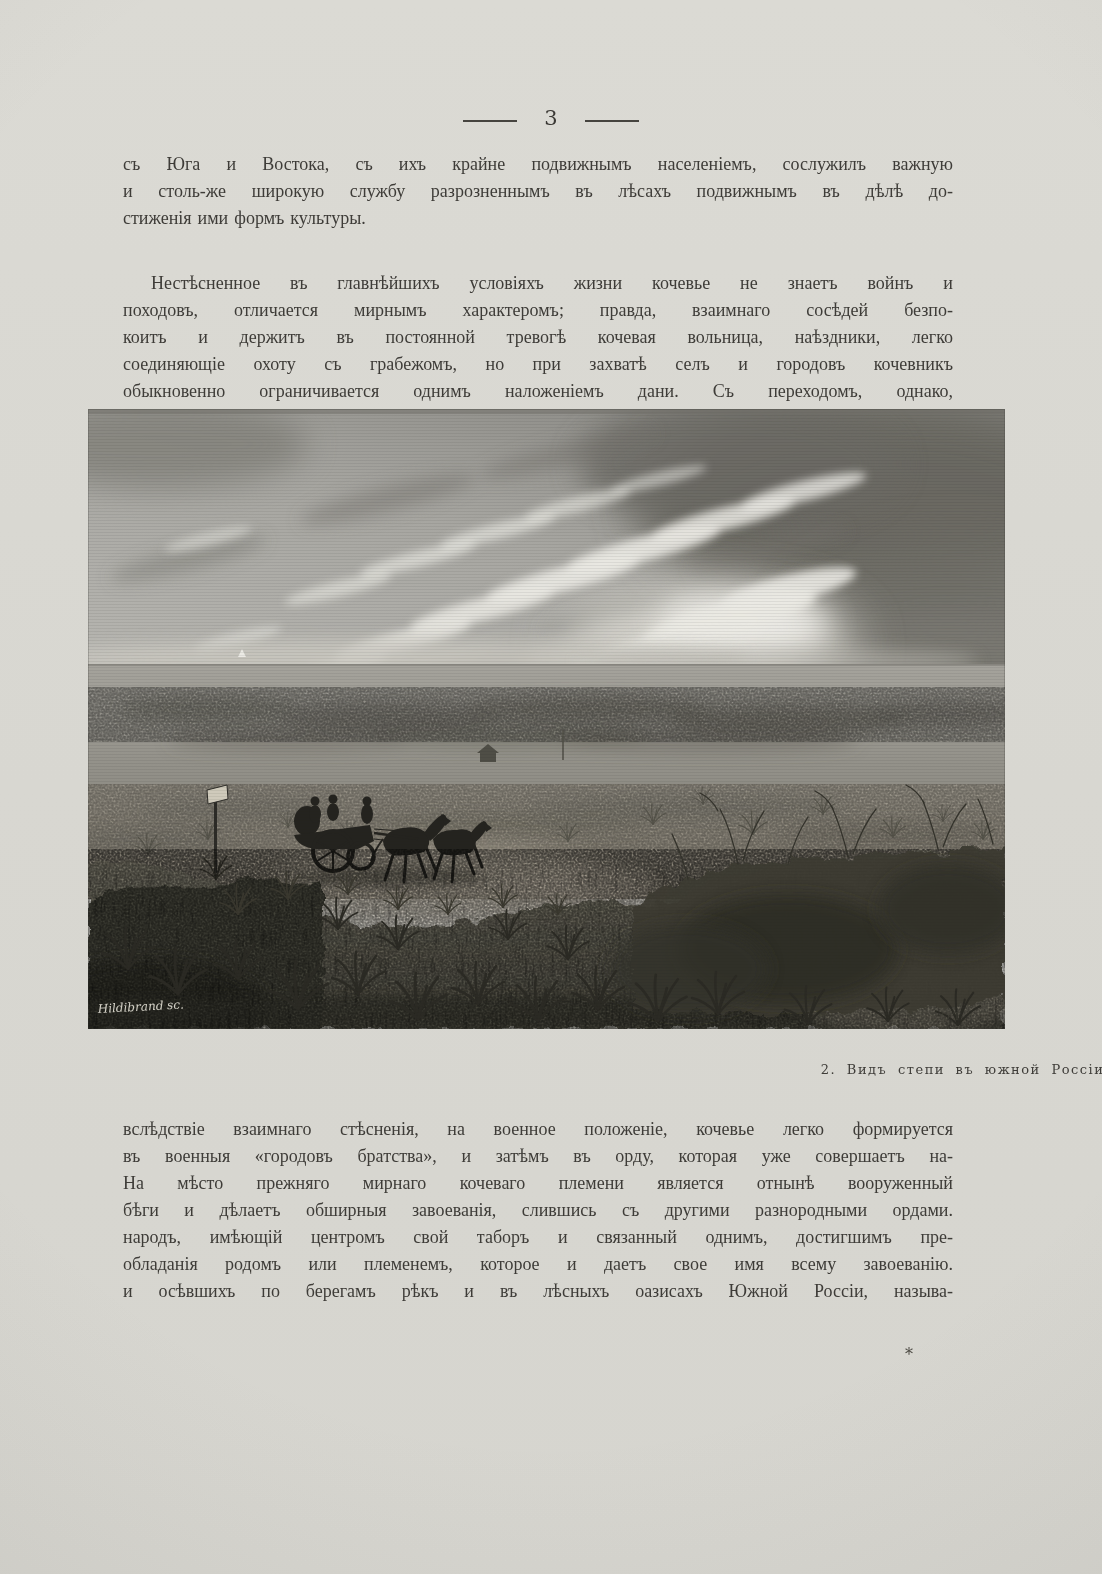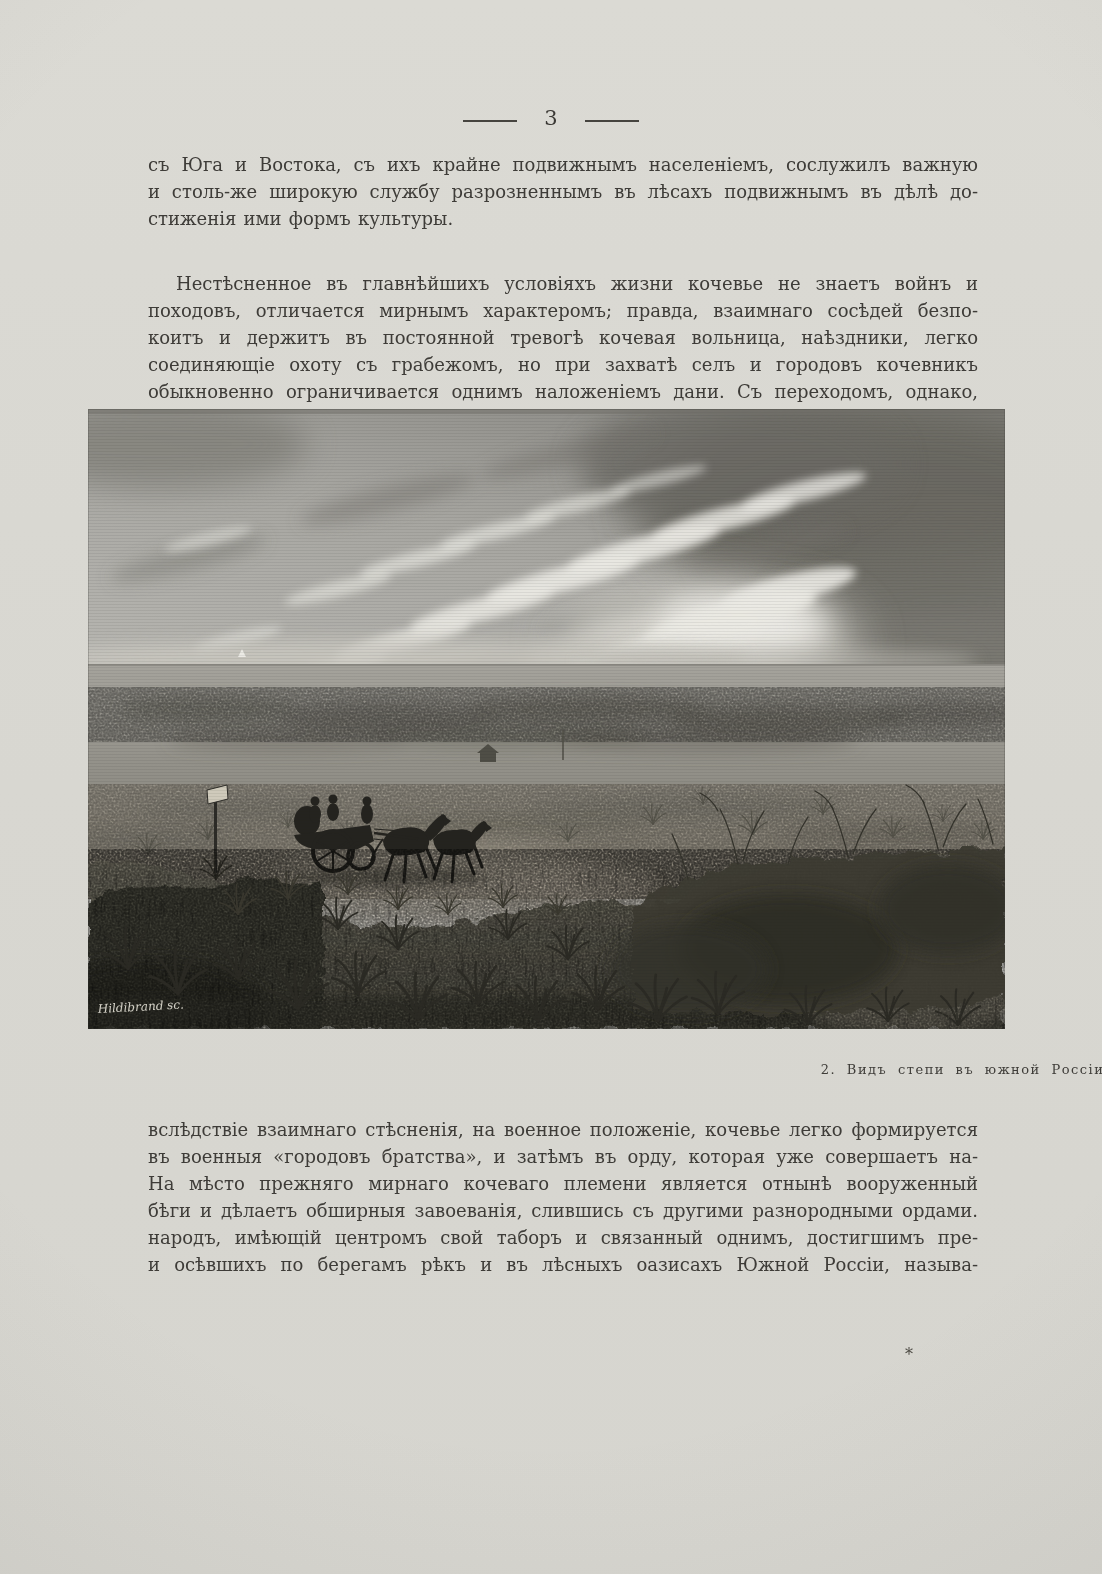--- a/index.html
+++ b/index.html
@@ -4,21 +4,21 @@
 <style>
   html,body{margin:0;padding:0;}
   body{width:1102px;height:1574px;background:#d9d8d2;font-family:"DejaVu Serif",serif;position:relative;}
   .page{position:absolute;left:0;top:0;width:1102px;height:1574px;overflow:hidden;color:#3d3b37;
     background:
       radial-gradient(ellipse 120% 90% at 50% 42%, rgba(0,0,0,0) 55%, rgba(88,86,78,0.12) 100%),
       linear-gradient(180deg,#dbdad4 0%,#d8d7d1 50%,#d6d5cf 100%);}
   .page-header{position:absolute;top:108px;left:0;width:100%;display:flex;justify-content:center;align-items:center;gap:27px;}
   .rule{width:54px;height:2px;background:#46443f;margin-top:4px;}
   .page-number{font-size:21px;line-height:1;color:#3b3935;}
-  .para{position:absolute;left:148px;width:830px;}
+  .para{position:absolute;left:123px;width:830px;font-family:Liberation Serif, serif;}
   .p1{top:151px;}
   .p2{top:234px;}
   .p3{top:1116px;}
   .line{font-size:18px;line-height:27px;height:27px;text-align:justify;text-align-last:justify;word-spacing:1.5px;color:#3e3c38;}
   .line.short{text-align-last:left;}
   .line.indent{text-indent:28px;margin-top:36px;}
   .engraving{position:absolute;left:88px;top:409px;width:917px;height:620px;margin:0;}
   .engraving svg{display:block;width:100%;height:100%;}
   .caption{position:absolute;top:1062px;left:8px;width:100%;text-align:right;font-size:13px;letter-spacing:1.5px;word-spacing:5px;color:#3e3c38;}
   .footer-mark{position:absolute;left:898px;top:1345px;width:22px;text-align:center;font-size:16px;color:#4a4841;}
@@ -329,18 +329,19 @@
   </figure>
 
   <div class="caption">2. Видъ степи въ южной Россіи.</div>
 
   <section class="para p3">
     <div class="line">вслѣдствіе взаимнаго стѣсненія, на военное положеніе, кочевье легко формируется</div>
     <div class="line">въ военныя «городовъ братства», и затѣмъ въ орду, которая уже совершаетъ на-</div>
     <div class="line">На мѣсто прежняго мирнаго кочеваго племени является отнынѣ вооруженный</div>
     <div class="line">бѣги и дѣлаетъ обширныя завоеванія, слившись съ другими разнородными ордами.</div>
     <div class="line">народъ, имѣющій центромъ свой таборъ и связанный однимъ, достигшимъ пре-</div>
+    <div class="line">обладанія родомъ или племенемъ, которое и даетъ свое имя всему завоеванію.</div>
     <div class="line">и осѣвшихъ по берегамъ рѣкъ и въ лѣсныхъ оазисахъ Южной Россіи, называ-</div>
   </section>
 
   <div class="footer-mark">*</div>
 
 </div>
 
 </body></html>

